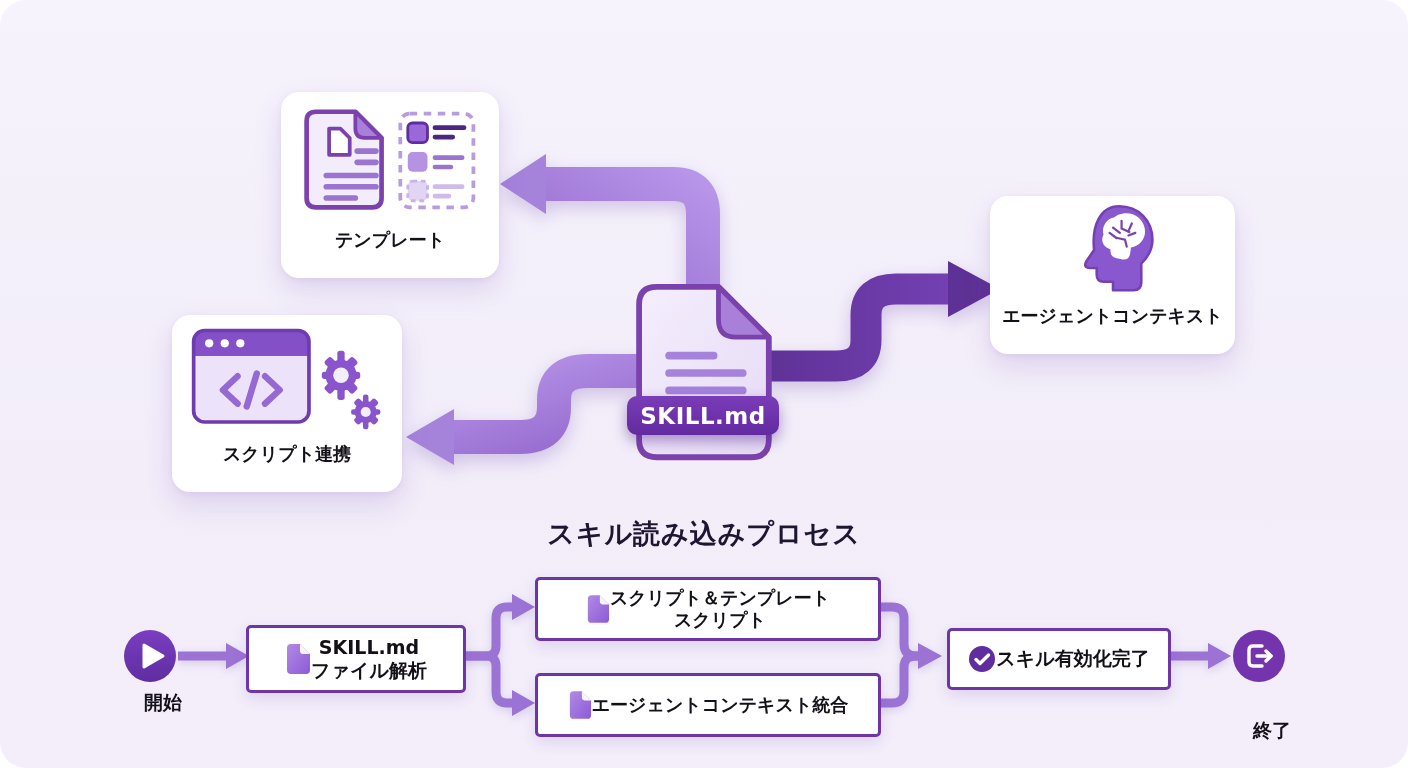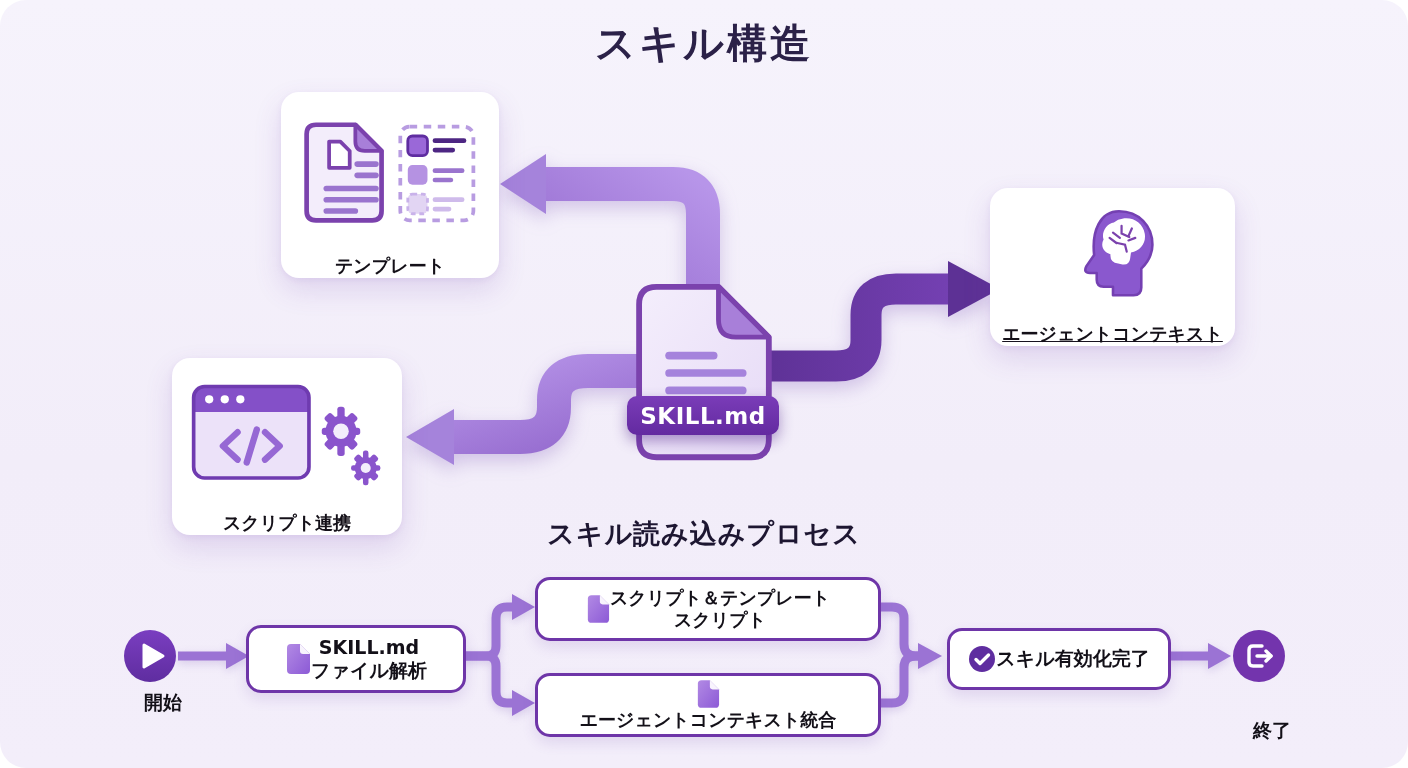--- a/index.html
+++ b/index.html
@@ -15,38 +15,38 @@
     left:0;right:0;top:16px;text-align:center;
     font-size:40px;font-weight:800;color:#2b2148;letter-spacing:3px;
   }
   .card{
     background:#ffffff;border-radius:18px;
     box-shadow:0 12px 28px rgba(109,64,173,.16),0 2px 6px rgba(109,64,173,.08);
     display:flex;flex-direction:column;align-items:center;justify-content:space-between;
     z-index:3;
   }
   .card .icon-wrap{display:flex;align-items:center;justify-content:center;flex:1;}
-  .card-label{font-size:18px;font-weight:700;color:#141018;padding-bottom:0;}
+  .card-label{font-size:18px;font-weight:700;color:#141018;padding-bottom:26px;}
   .overlay{position:absolute;left:0;top:0;z-index:1;
     filter:drop-shadow(0 7px 9px rgba(120,80,180,.28));}
   .flow-overlay{position:absolute;left:0;top:0;z-index:1;
     filter:drop-shadow(0 3px 4px rgba(120,80,180,.22));}
   .skill-file{z-index:4;}
   .skill-band{
     z-index:5;display:flex;align-items:center;justify-content:center;
     background:linear-gradient(180deg,#7a3cb8,#632aa0);
     border-radius:10px;color:#ffffff;font-weight:800;font-size:23px;
     letter-spacing:.5px;box-shadow:0 6px 14px rgba(80,36,140,.45);
   }
   .section-title{
     left:0;right:0;top:516px;text-align:center;
     font-size:27px;font-weight:700;color:#1d1631;letter-spacing:1px;
   }
   .pbox{
-    background:#ffffff;border:3px solid #6e35a8;border-radius:15px;
+    background:#ffffff;border:3px solid #6e35a8;border-radius:5px;
     box-shadow:0 6px 14px rgba(109,64,173,.14);
     display:flex;align-items:center;justify-content:center;
     z-index:3;
   }
   .pbox .ptxt{font-weight:700;color:#131018;text-align:center;line-height:1.22;}
   .fs19{font-size:19px;} .fs18{font-size:18px;}
   .node-circle{z-index:3;display:flex;align-items:center;justify-content:center;}
   .node-label{font-size:19px;font-weight:700;color:#131018;text-align:right;z-index:3;}
 </style>
 </head>
@@ -76,21 +76,20 @@
     <g>
       <path d="M650 371 L588 371 Q554 371 554 400 L554 407 Q554 437 520 437 L452 437" stroke="url(#gLight)" stroke-width="34" fill="none"></path>
       <polygon points="454,409 454,465 406,437" fill="#a583db"></polygon>
     </g>
     <g>
       <path d="M756 366 L836 366 Q866 366 866 340 L866 315 Q866 289 896 289 L950 289" stroke="url(#gDark)" stroke-width="31" fill="none"></path>
       <polygon points="948,261 948,317 1000,289" fill="#5d3195"></polygon>
     </g>
   </svg>
 
-  <div class="abs page-title">スキル構造</div>
 
   <div class="abs card" style="left:281px;top:92px;width:218px;height:186px;">
     <div class="icon-wrap">
       <svg width="178" height="112" viewBox="0 0 190 115">
         <path d="M16 6 h42 l28 28 v64 q0 10 -10 10 h-60 q-10 0 -10 -10 v-82 q0 -10 10 -10 z" fill="#f3edfb" stroke="#7b42ad" stroke-width="5" stroke-linejoin="round"></path>
         <path d="M58 6 v18 q0 10 10 10 h18 z" fill="#a87fd9" stroke="#7b42ad" stroke-width="4" stroke-linejoin="round"></path>
         <path d="M30 24 h12 l10 10 v18 h-22 z" fill="#ffffff" stroke="#7b42ad" stroke-width="4" stroke-linejoin="round"></path>
         <g stroke="#9a74ce" stroke-width="6" stroke-linecap="round">
           <line x1="60" y1="48" x2="80" y2="48"></line>
           <line x1="60" y1="60" x2="80" y2="60"></line>
@@ -112,21 +111,21 @@
         <rect x="114" y="80" width="21" height="21" rx="5" fill="#e2d5f3" stroke="#c9b2ea" stroke-width="3" stroke-dasharray="5 4"></rect>
         <g stroke="#cfbbeb" stroke-width="5" stroke-linecap="round">
           <line x1="143" y1="86" x2="172" y2="86"></line>
             <line x1="143" y1="96" x2="158" y2="96"></line>
         </g>
       </svg>
     </div>
     <div class="card-label">テンプレート</div>
   </div>
 
-  <div class="abs card" style="left:172px;top:315px;width:230px;height:177px;margin-top:43px;">
+  <div class="abs card" style="left:172px;top:315px;width:230px;height:177px;">
     <div class="icon-wrap">
       <svg width="196" height="108" viewBox="0 0 212 118">
         <path d="M16 6 h102 q12 0 12 12 v16 h-126 v-16 q0 -12 12 -12 z" fill="#8450c8"></path>
         <path d="M4 34 h126 v60 q0 12 -12 12 h-102 q-12 0 -12 -12 z" fill="#ece2f9"></path>
         <rect x="4" y="6" width="126" height="100" rx="12" fill="none" stroke="#6f3bb0" stroke-width="4"></rect>
         <circle cx="21" cy="20" r="4.5" fill="#ffffff"></circle>
           <circle cx="38" cy="20" r="4.5" fill="#ffffff"></circle>
           <circle cx="55" cy="20" r="4.5" fill="#ffffff"></circle>
         <g stroke="#9668d4" stroke-width="7" stroke-linecap="round" stroke-linejoin="round" fill="none">
           <polyline points="52,56 36,71 52,86"></polyline>
@@ -157,21 +156,21 @@
             <rect x="197" y="100" width="8" height="8" rx="2.5" transform="rotate(45 201 104)"></rect>
             <circle cx="192" cy="95" r="12"></circle>
           </g>
           <circle cx="192" cy="95" r="5.5" fill="#f3eefb"></circle>
         </g>
       </svg>
     </div>
     <div class="card-label">スクリプト連携</div>
   </div>
 
-  <div class="abs card" style="left:990px;top:188px;width:245px;height:158px;text-decoration:underline;">
+  <div class="abs card" style="left:990px;top:196px;width:245px;height:158px;">
     <div class="icon-wrap">
       <svg width="86" height="96" viewBox="0 0 100 112">
         <path d="M57 5 C80 5 96 22 96 44 C96 56 90 65 83 72 L83 94 Q83 103 74 103 L50 103 L50 93 L39 93 Q31 93 31 85 L31 77 L23 77 Q15 77 19 69 L28 56 C25 28 35 5 57 5 Z" fill="#8a58ce" stroke="#7440b2" stroke-width="3" stroke-linejoin="round"></path>
         <path d="M56 15 C70 9 85 17 87 31 C89 42 82 51 71 53 L70 60 Q69 68 61 67 L56 66 Q47 65 47 57 L47 55 C39 53 35 45 39 38 C36 29 43 19 51 18 Z" fill="#ffffff"></path>
         <g stroke="#7b42ad" stroke-width="2.6" stroke-linecap="round" fill="none">
           <path d="M50 30 l8 6"></path>
           <path d="M60 22 v9 l9 4"></path>
           <path d="M72 25 l-4 9"></path>
           <path d="M76 36 l-8 3"></path>
           <path d="M55 42 l9 2 l2 8"></path>
@@ -257,21 +256,21 @@
     <svg width="24" height="30" viewBox="0 0 26 32">
       <path d="M6 1 h9 l10 10 v16 q0 4 -4 4 h-15 q-4 0 -4 -4 v-22 q0 -4 4 -4 z" fill="url(#mGrad)"></path>
       <path d="M15 1 v7 q0 3 3 3 h7 z" fill="#ffffff" opacity="0.92"></path>
     </svg>
     <div class="ptxt fs18">
       <div>スクリプト＆テンプレート</div>
       <div>スクリプト</div>
     </div>
   </div>
 
-  <div class="abs pbox" style="left:535px;top:673px;width:340px;height:58px;flex-direction:column;">
+  <div class="abs pbox" style="left:535px;top:673px;width:340px;height:58px;">
     <svg width="24" height="30" viewBox="0 0 26 32">
       <path d="M6 1 h9 l10 10 v16 q0 4 -4 4 h-15 q-4 0 -4 -4 v-22 q0 -4 4 -4 z" fill="url(#mGrad)"></path>
       <path d="M15 1 v7 q0 3 3 3 h7 z" fill="#ffffff" opacity="0.92"></path>
     </svg>
     <div class="ptxt fs18">エージェントコンテキスト統合</div>
   </div>
 
   <div class="abs pbox" style="left:947px;top:628px;width:218px;height:56px;">
     <svg width="28" height="28" viewBox="0 0 28 28">
       <circle cx="14" cy="14" r="13" fill="#5f2da0"></circle>

